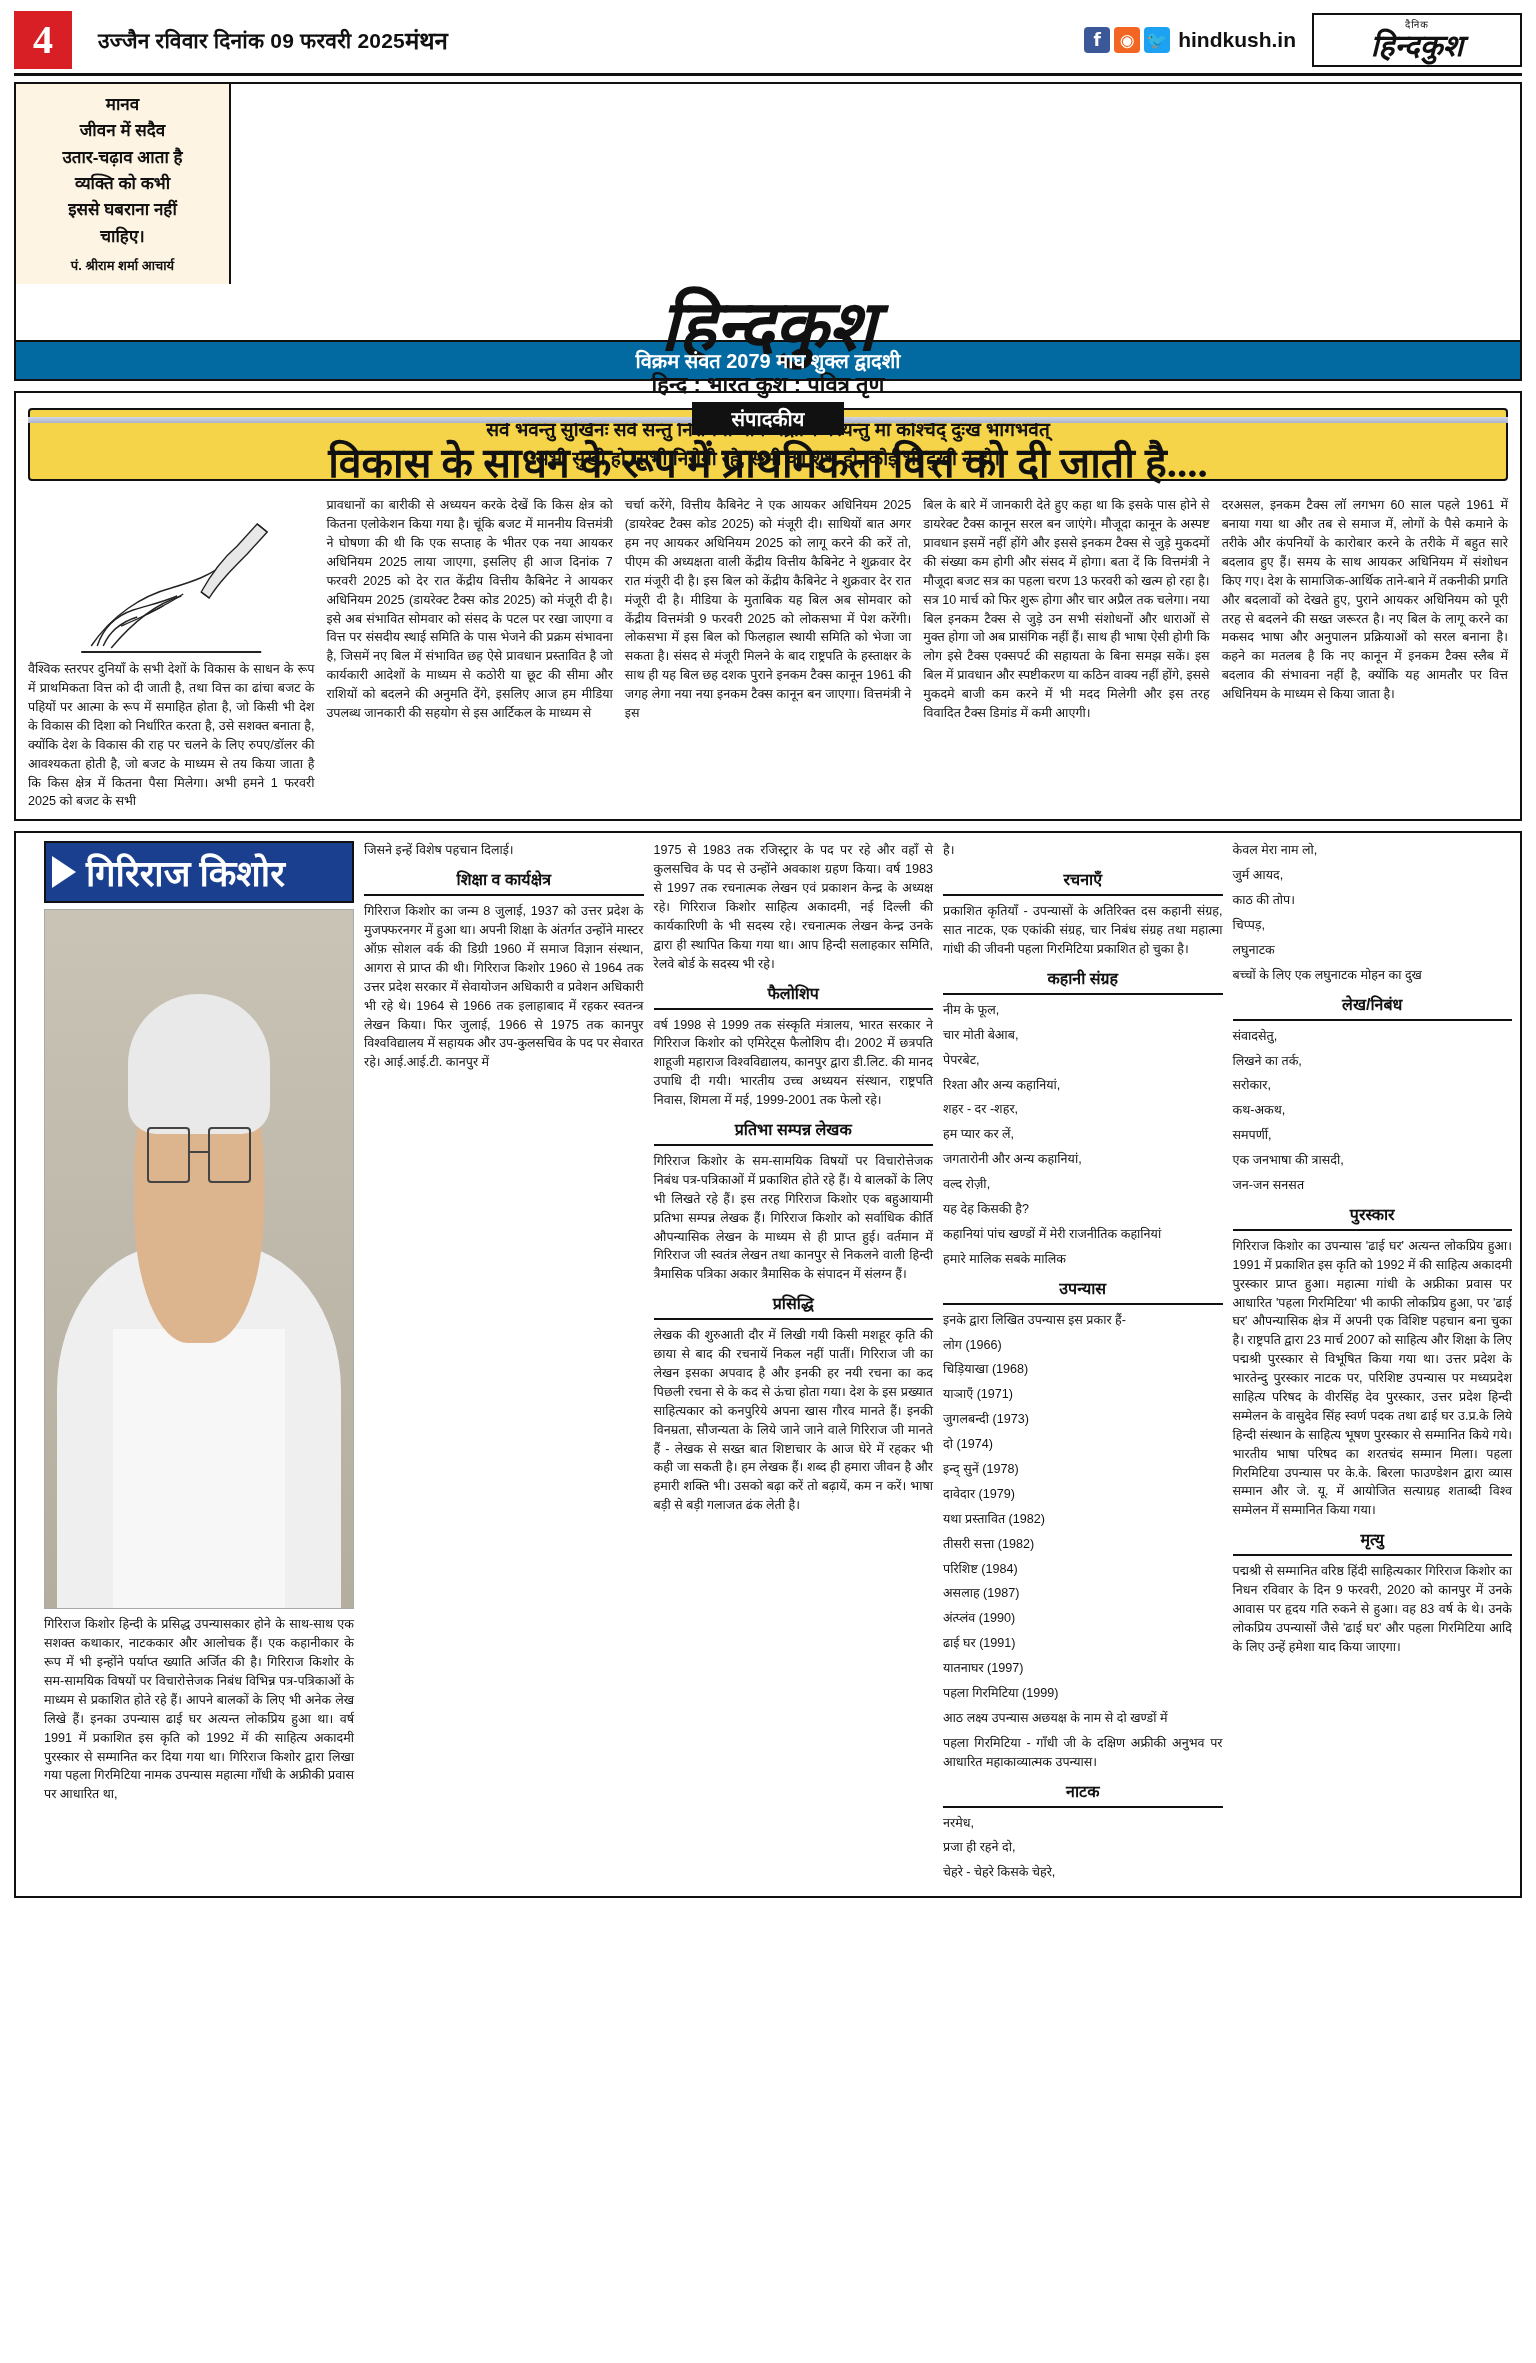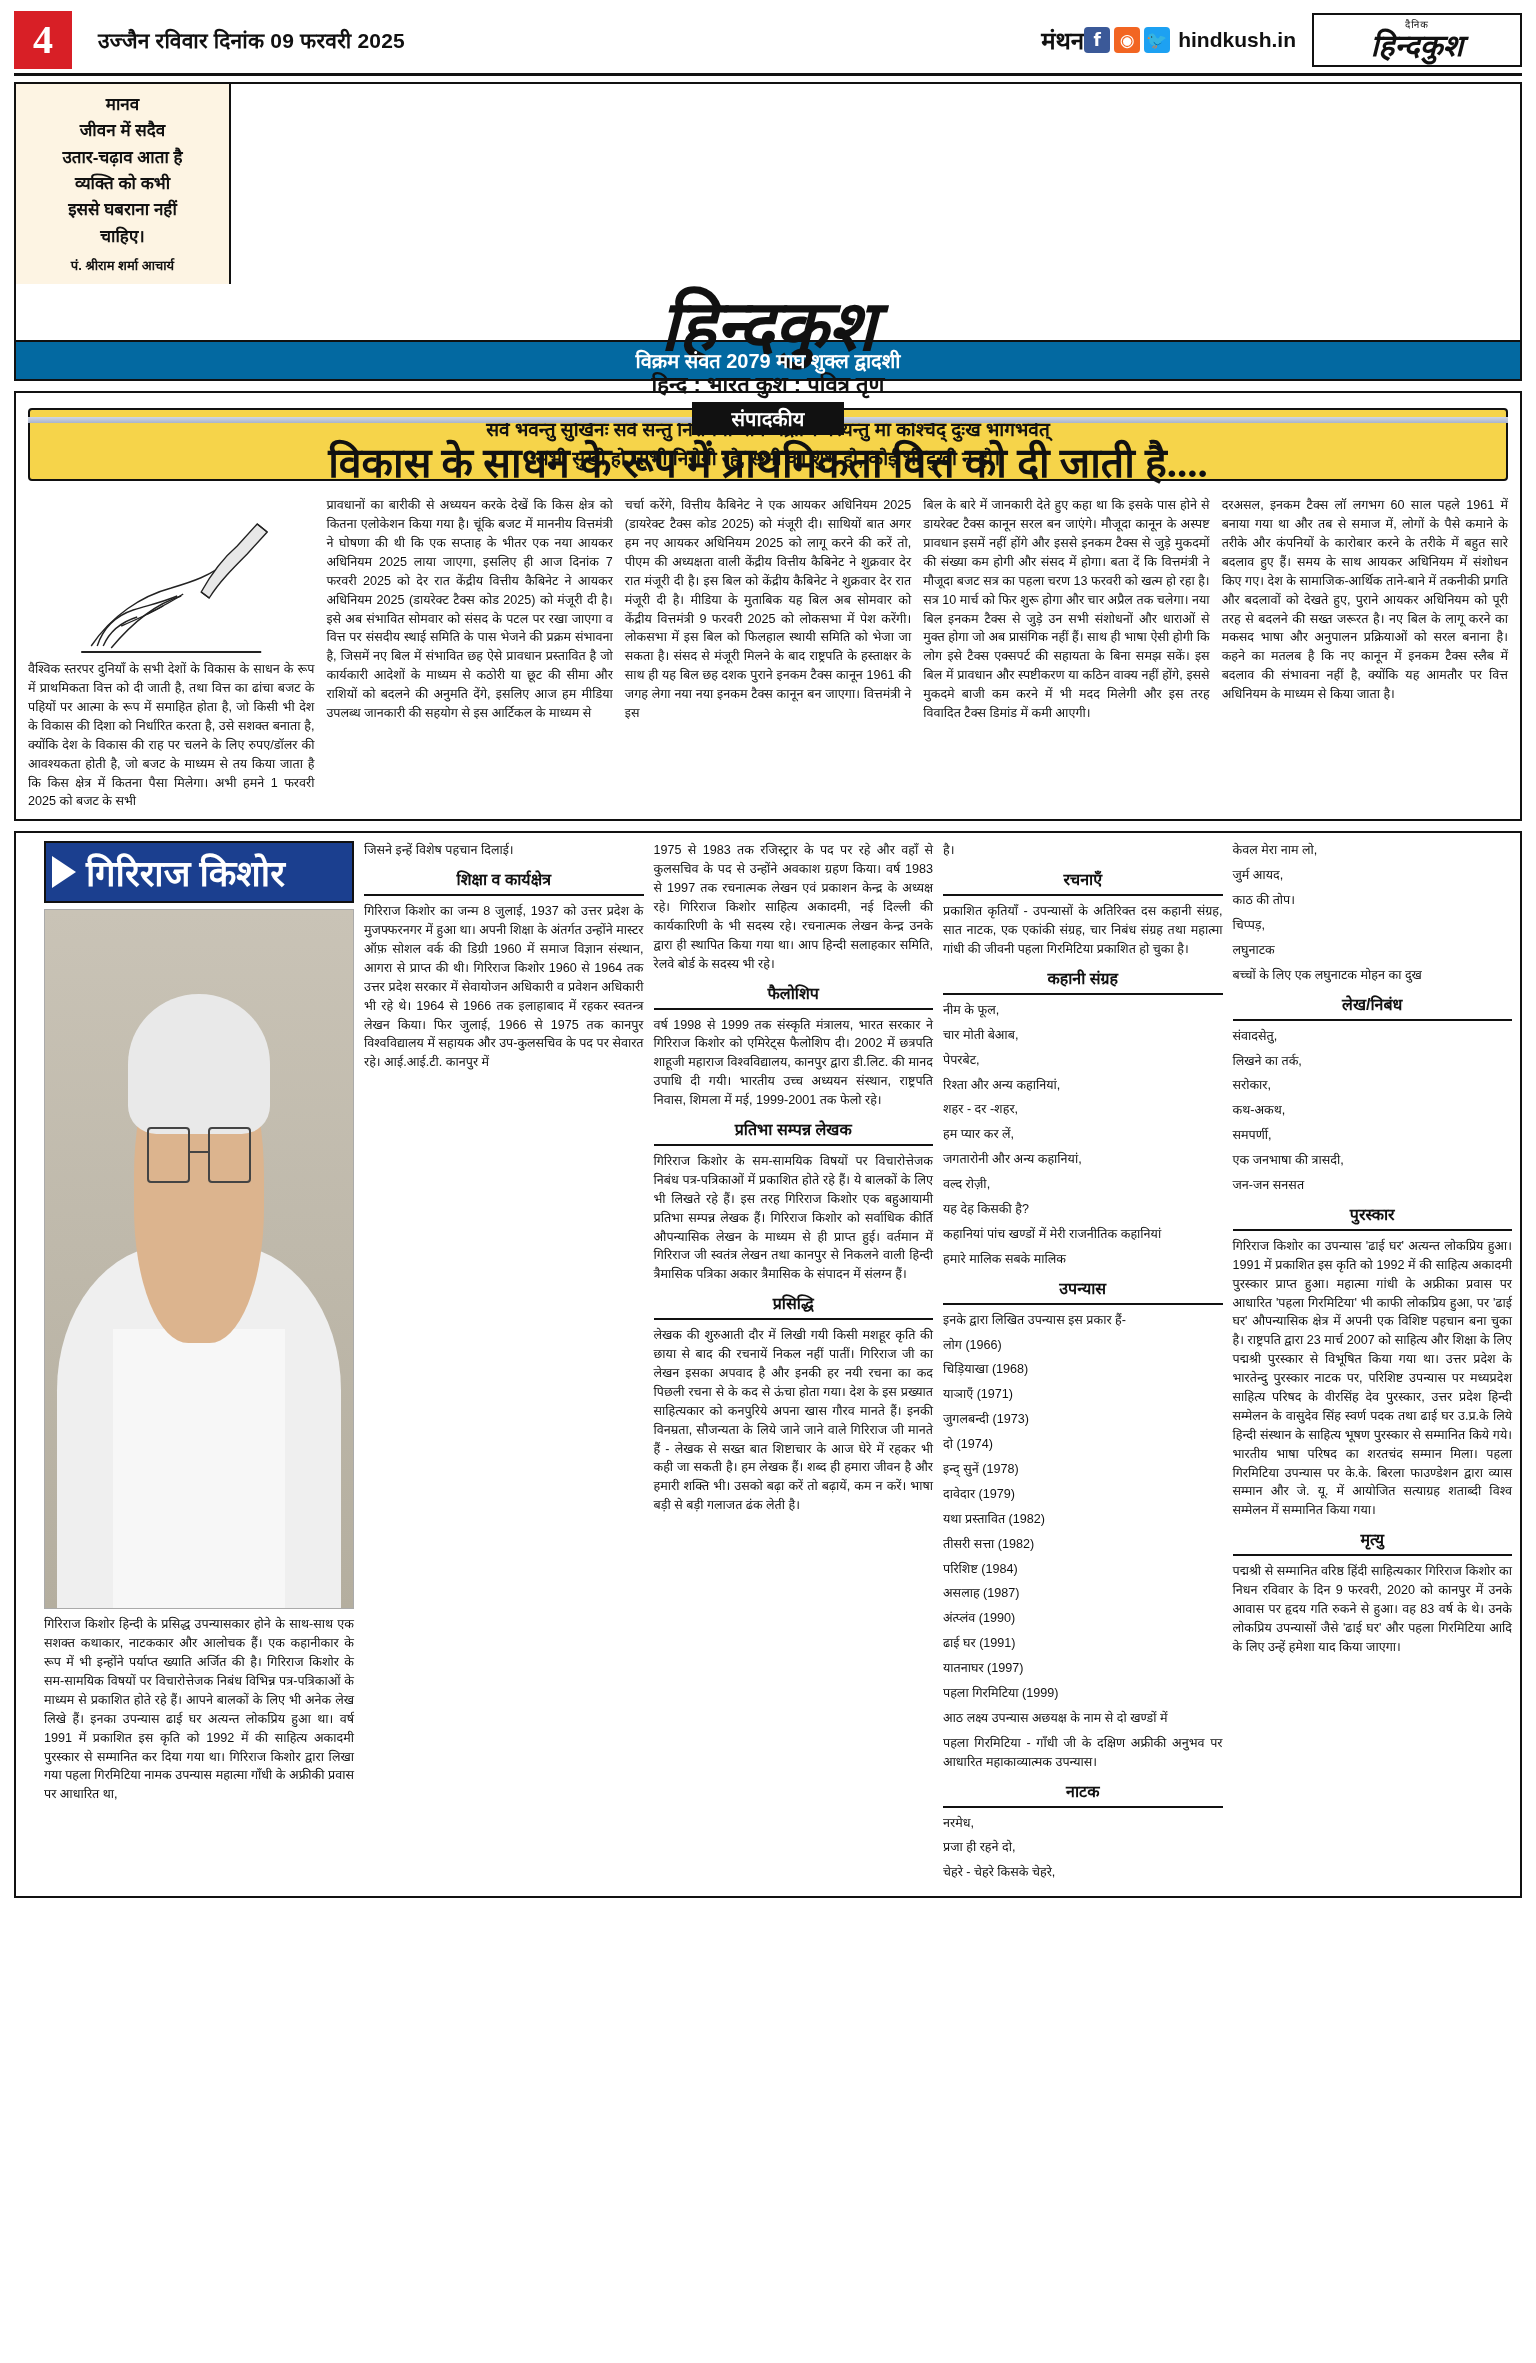--- a/index.html
+++ b/index.html
@@ -13,21 +13,21 @@
   .page { width:1536px; height:2363px; padding:10px 14px; position:relative; }
 
   
   .topbar { display:flex; align-items:center; height:66px; border-bottom:3px solid #111; padding-bottom:4px; }
   .pagenum {
     width:58px; height:58px; background:#d81f26; color:#fff;
     font-size:40px; font-weight:bold; display:flex; align-items:center; justify-content:center;
     font-family:"Liberation Serif", serif;
   }
   .topdate { margin-left:26px; font-size:21px; font-weight:bold; letter-spacing:0.2px; }
-  .topcenter { flex:1; text-align:right; font-size:24px; font-weight:bold; }
+  .topcenter { flex:1; text-align:left; font-size:24px; font-weight:bold; }
   .socials { display:flex; align-items:center; gap:4px; margin-right:8px; }
   .sq { width:26px; height:26px; border-radius:4px; display:flex; align-items:center; justify-content:center; color:#fff; font-size:17px; font-weight:bold; font-family:"DejaVu Sans", sans-serif;}
   .fb { background:#3b5998; }
   .rss { background:#f26522; }
   .tw { background:#1da1f2; }
   .site { font-size:21px; font-weight:bold; margin-right:16px; }
   .brandbox {
     border:2px solid #111; padding:2px 10px 4px; text-align:center; min-width:210px;
   }
   .brandbox .small { font-size:10px; letter-spacing:1px; }

